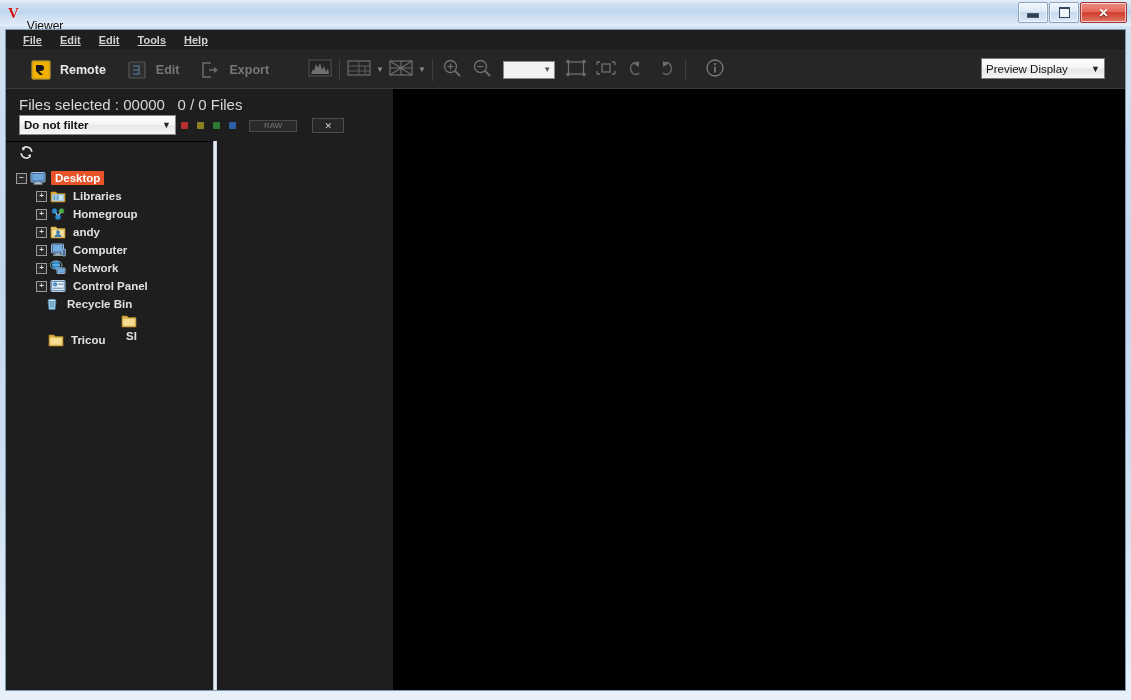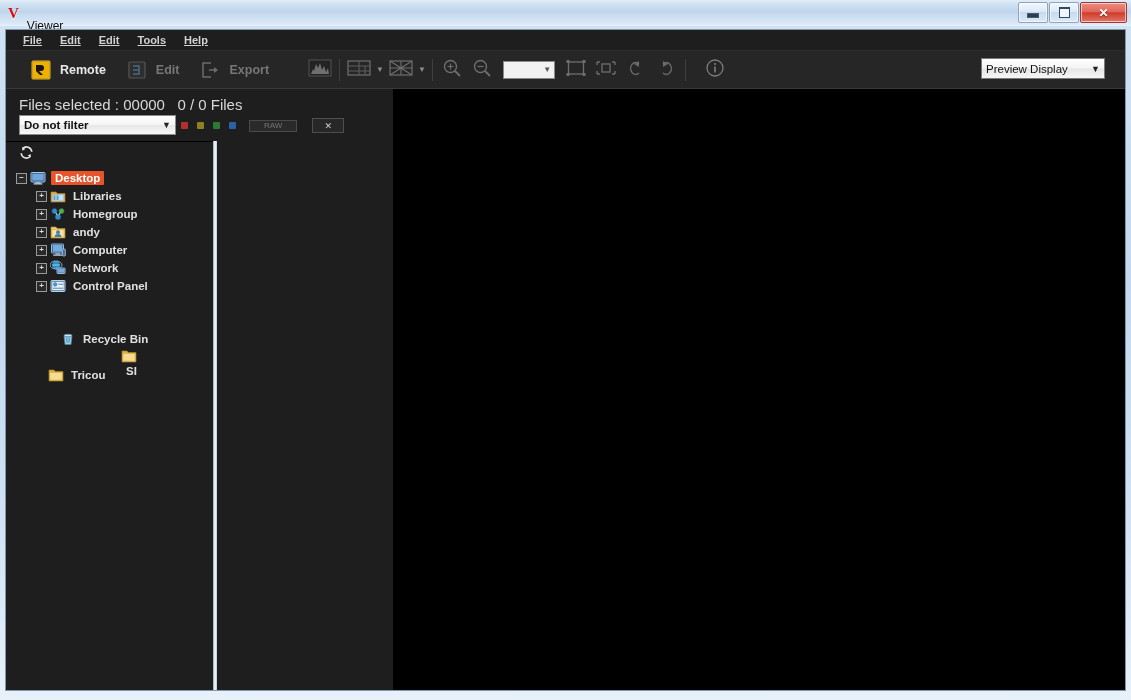--- a/index.html
+++ b/index.html
@@ -550,21 +550,21 @@
               <span class="exp">+</span>
               <span class="ticon"><svg width="16" height="16" viewBox="0 0 16 16">
                   <rect x="1" y="2.5" width="14" height="11" rx="1" fill="#2f6aa0" stroke="#cfe2f2" stroke-width="0.9"></rect>
                   <rect x="2.2" y="3.7" width="11.6" height="8.6" fill="#e9f2fa"></rect>
                   <circle cx="5.2" cy="6.4" r="1.8" fill="#4d9ad6" stroke="#255e8c" stroke-width="0.5"></circle>
                   <rect x="8.2" y="5.6" width="5" height="1.3" fill="#7a9ab5"></rect>
                   <rect x="3" y="9.6" width="10" height="1.3" fill="#7a9ab5"></rect>
                 </svg></span>
               <span class="tlabel">Control Panel</span>
             </div>
-            <div class="trow" style="padding-left: 42px; margin-top: 35px;">
+            <div class="trow" style="padding-left: 26px;">
               <span class="exp-spacer"></span>
               <span class="ticon"><svg width="16" height="16" viewBox="0 0 16 16">
                   <path d="M4 4.5 h8 l-1 9 h-6 z" fill="#9fd0ea" stroke="#4d87a8" stroke-width="0.8"></path>
                   <ellipse cx="8" cy="4.5" rx="4" ry="1.3" fill="#cfeaf8" stroke="#4d87a8" stroke-width="0.8"></ellipse>
                   <path d="M6.4 6.4 L6.8 11.6 M8 6.4 V11.6 M9.6 6.4 L9.2 11.6" stroke="#4d87a8" stroke-width="0.7"></path>
                 </svg></span>
               <span class="tlabel">Recycle Bin</span>
             </div>
             <div class="trow" style="padding-left: 44px; flex-direction: column;">
               <span class="exp-spacer"></span>

